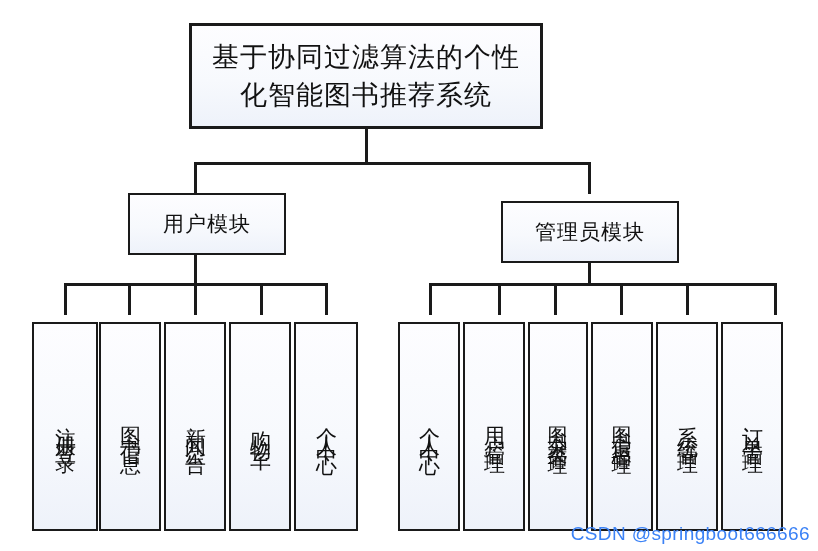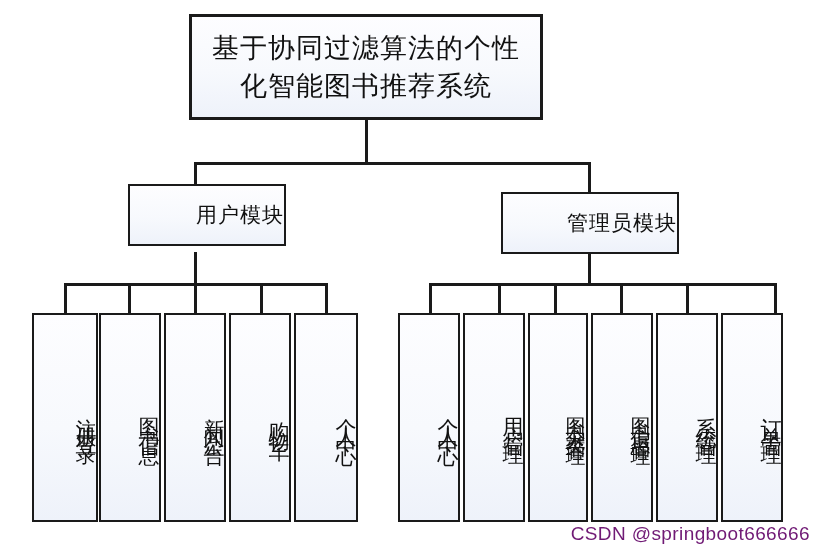--- a/index.html
+++ b/index.html
@@ -17,23 +17,24 @@
   }
 
   
   .box {
     position: absolute;
     box-sizing: border-box;
     border: 2px solid #1a1a1a;
     background: linear-gradient(180deg, #fdfdff 0%, #f7f9fd 55%, #eef2fa 100%);
     display: flex;
     align-items: center;
-    justify-content: flex-end;
+    justify-content: center;
     color: #111111;
     z-index: 3;
+    margin-top: 9px;
   }
 
   .box-title {
     left: 189px;
     top: 14px;
     width: 354px;
     height: 106px;
     border-width: 3px;
   }
   .box-title .label {
@@ -84,21 +85,21 @@
   .ln-v { width: 3px; }
   .ln-h { height: 3px; }
 
   
   .watermark {
     position: absolute;
     right: 8px;
     bottom: 6px;
     font-family: "Liberation Sans", "DejaVu Sans", sans-serif;
     font-size: 19px;
-    color: #701a75;
+    color: #3b82f6;
     letter-spacing: 0.4px;
     white-space: nowrap;
     z-index: 5;
     user-select: none;
   }
 </style>
 </head>
 <body>
 
 <div id="canvas">

